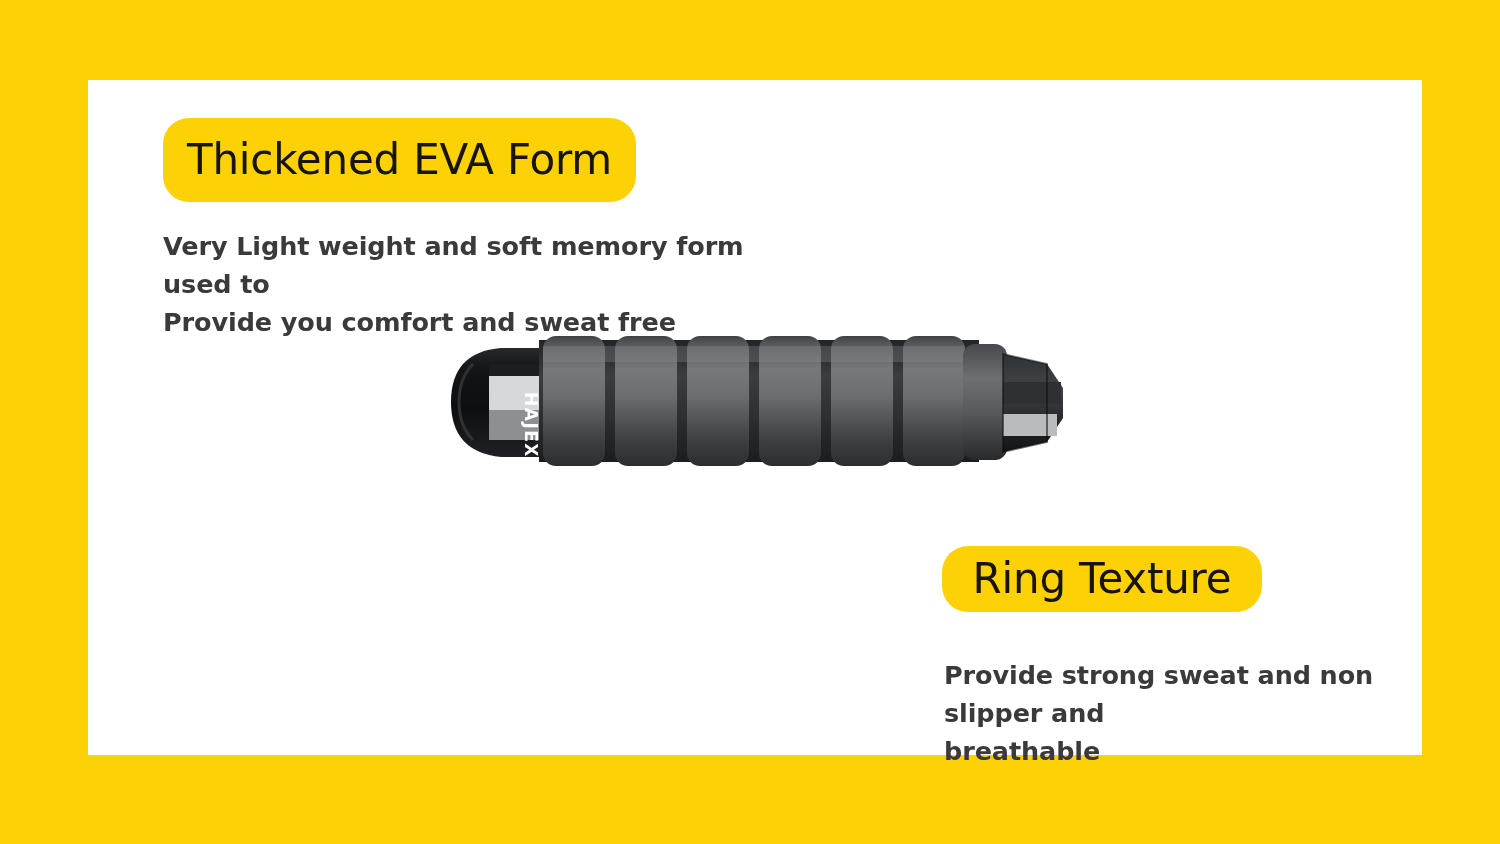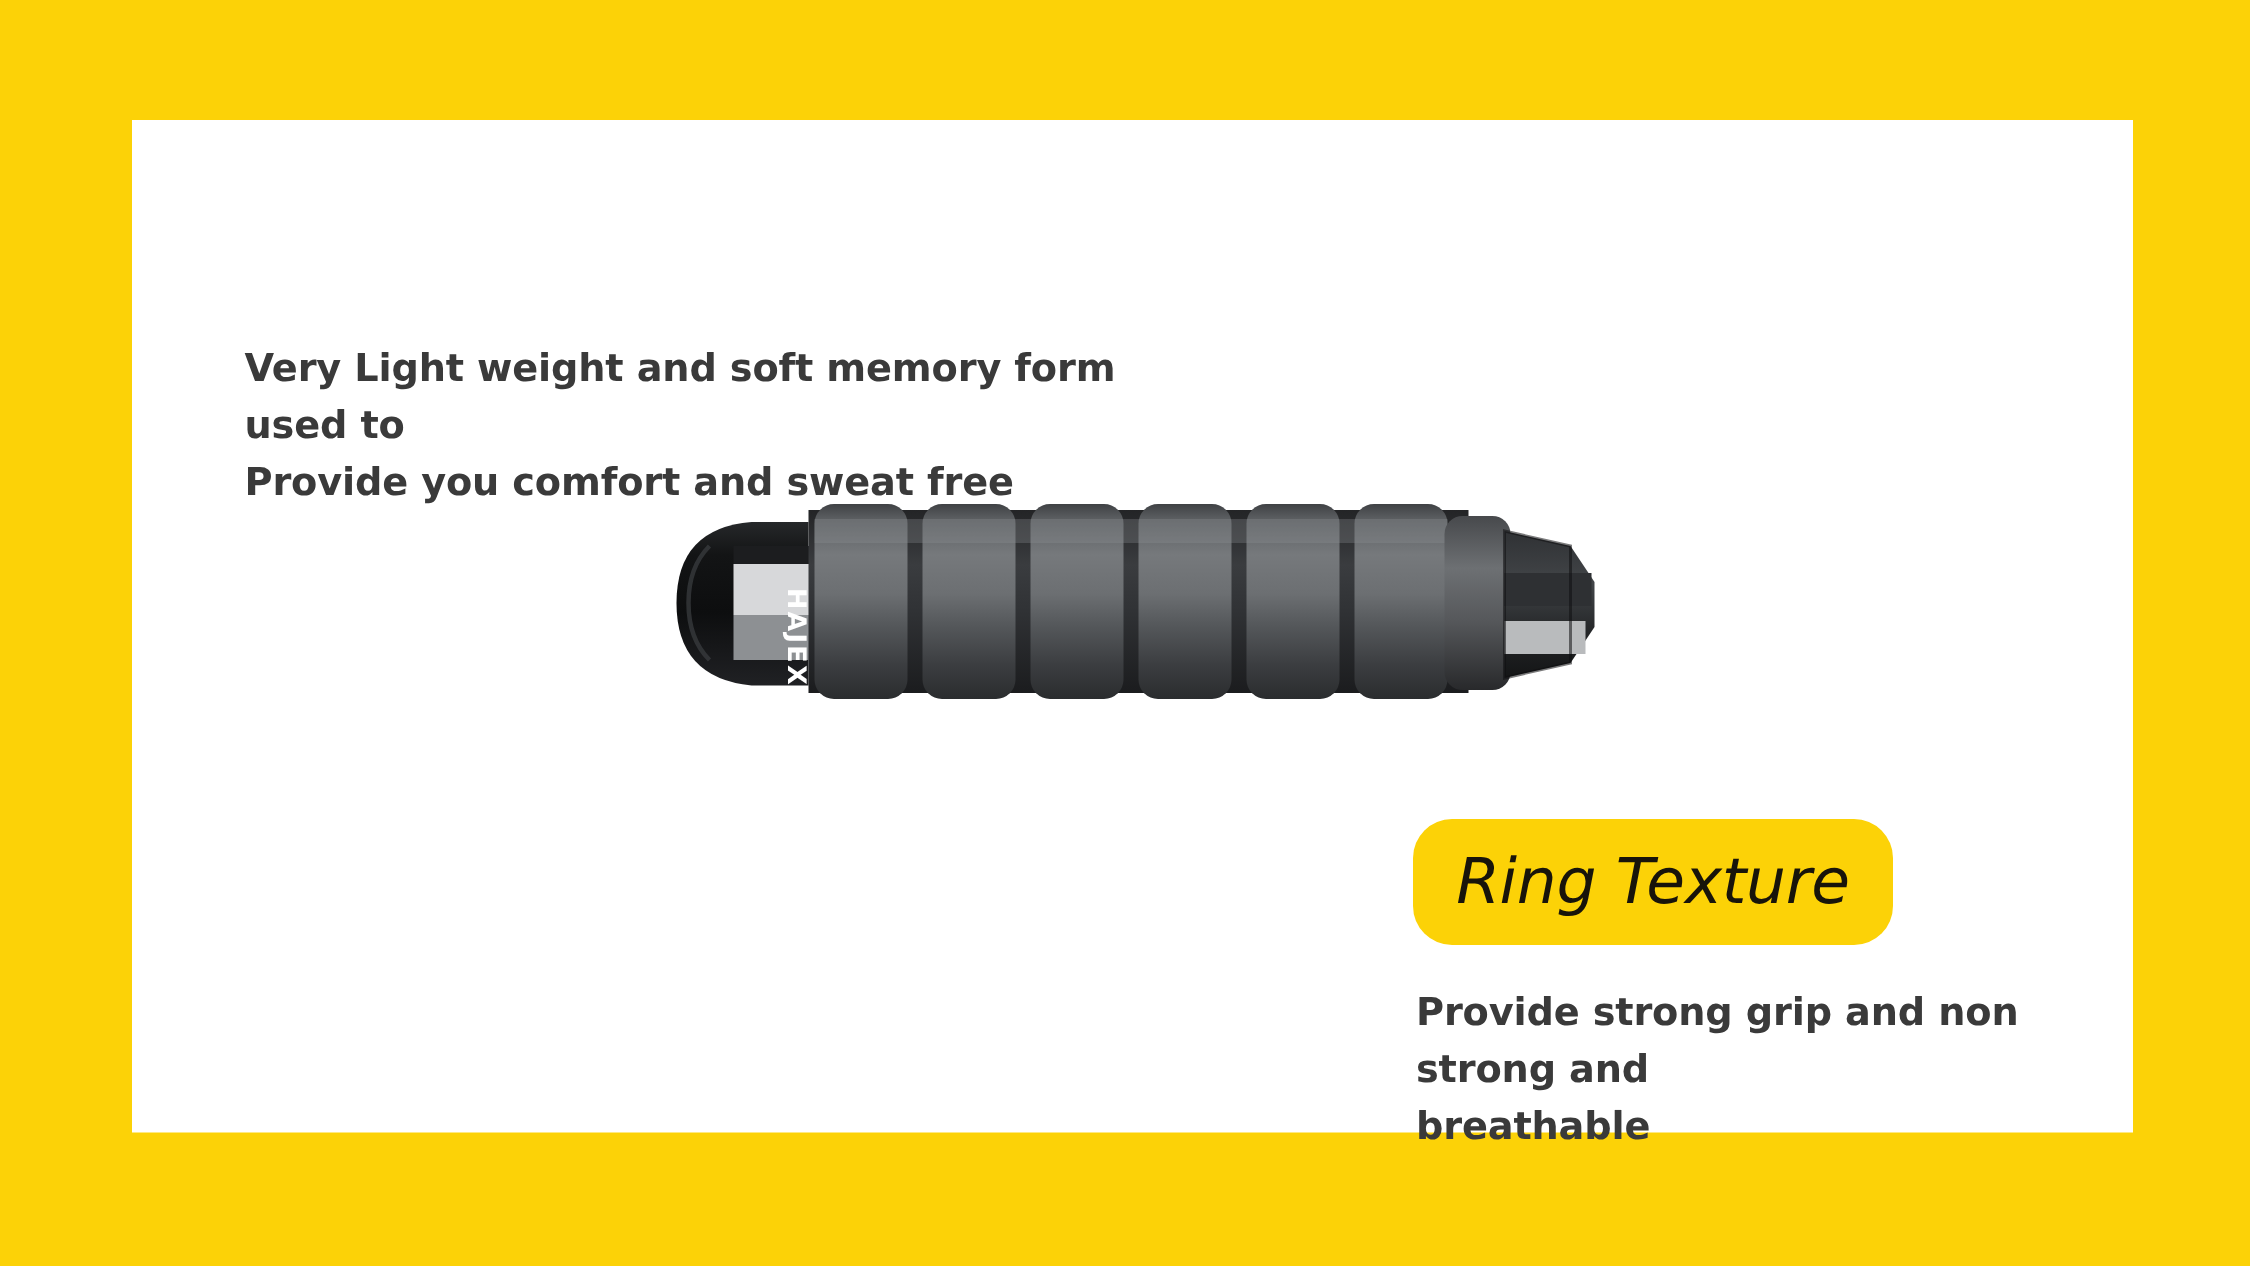--- a/index.html
+++ b/index.html
@@ -53,22 +53,21 @@
   #badge-eva {
     left: 75px;
     top: 38px;
     width: 473px;
     height: 84px;
   }
   #badge-ring {
     left: 854px;
     top: 466px;
     width: 320px;
-    height: 84px;
-    font-style: italic;
+    height: 66px;
   }
 
   
   .body-text {
     position: absolute;
     color: #3a3a3a;
     font-size: 25.5px;
     line-height: 38px;
     font-weight: 700;
     white-space: pre-line;
@@ -99,20 +98,23 @@
     height: 145px;
   }
 </style>
 </head>
 <body>
 
 <div id="infographic">
 
   <div class="panel">
 
+    <div class="badge" id="badge-eva">
+      <span class="badge-label">Thickened EVA Form</span>
+    </div>
 
     <div class="body-text" id="text-eva">Very Light weight and soft memory form used to
 Provide you comfort and sweat free</div>
 
     <div id="product-figure">
       <svg id="product-svg" viewBox="0 0 640 145" xmlns="http://www.w3.org/2000/svg">
         <defs>
 
           <linearGradient id="ringShade" x1="0" y1="0" x2="0" y2="1">
             <stop offset="0%" stop-color="#3f4144"></stop>
@@ -192,17 +194,17 @@
           <rect x="560" y="84" width="54" height="22" fill="#b9bbbd"></rect>
           <path d="M 560 24 L 604 34 L 604 112 L 560 122 Z" fill="none" stroke="#0e0f10" stroke-width="2" opacity="0.55"></path>
         </g>
       </svg>
     </div>
 
     <div class="badge" id="badge-ring">
       <span class="badge-label">Ring Texture</span>
     </div>
 
-    <div class="body-text" id="text-ring">Provide strong grip and non strong and
+    <div class="body-text" id="text-ring">Provide strong sweat and non slipper and
 breathable</div>
 
   </div>
 </div>
 
 </body></html>

